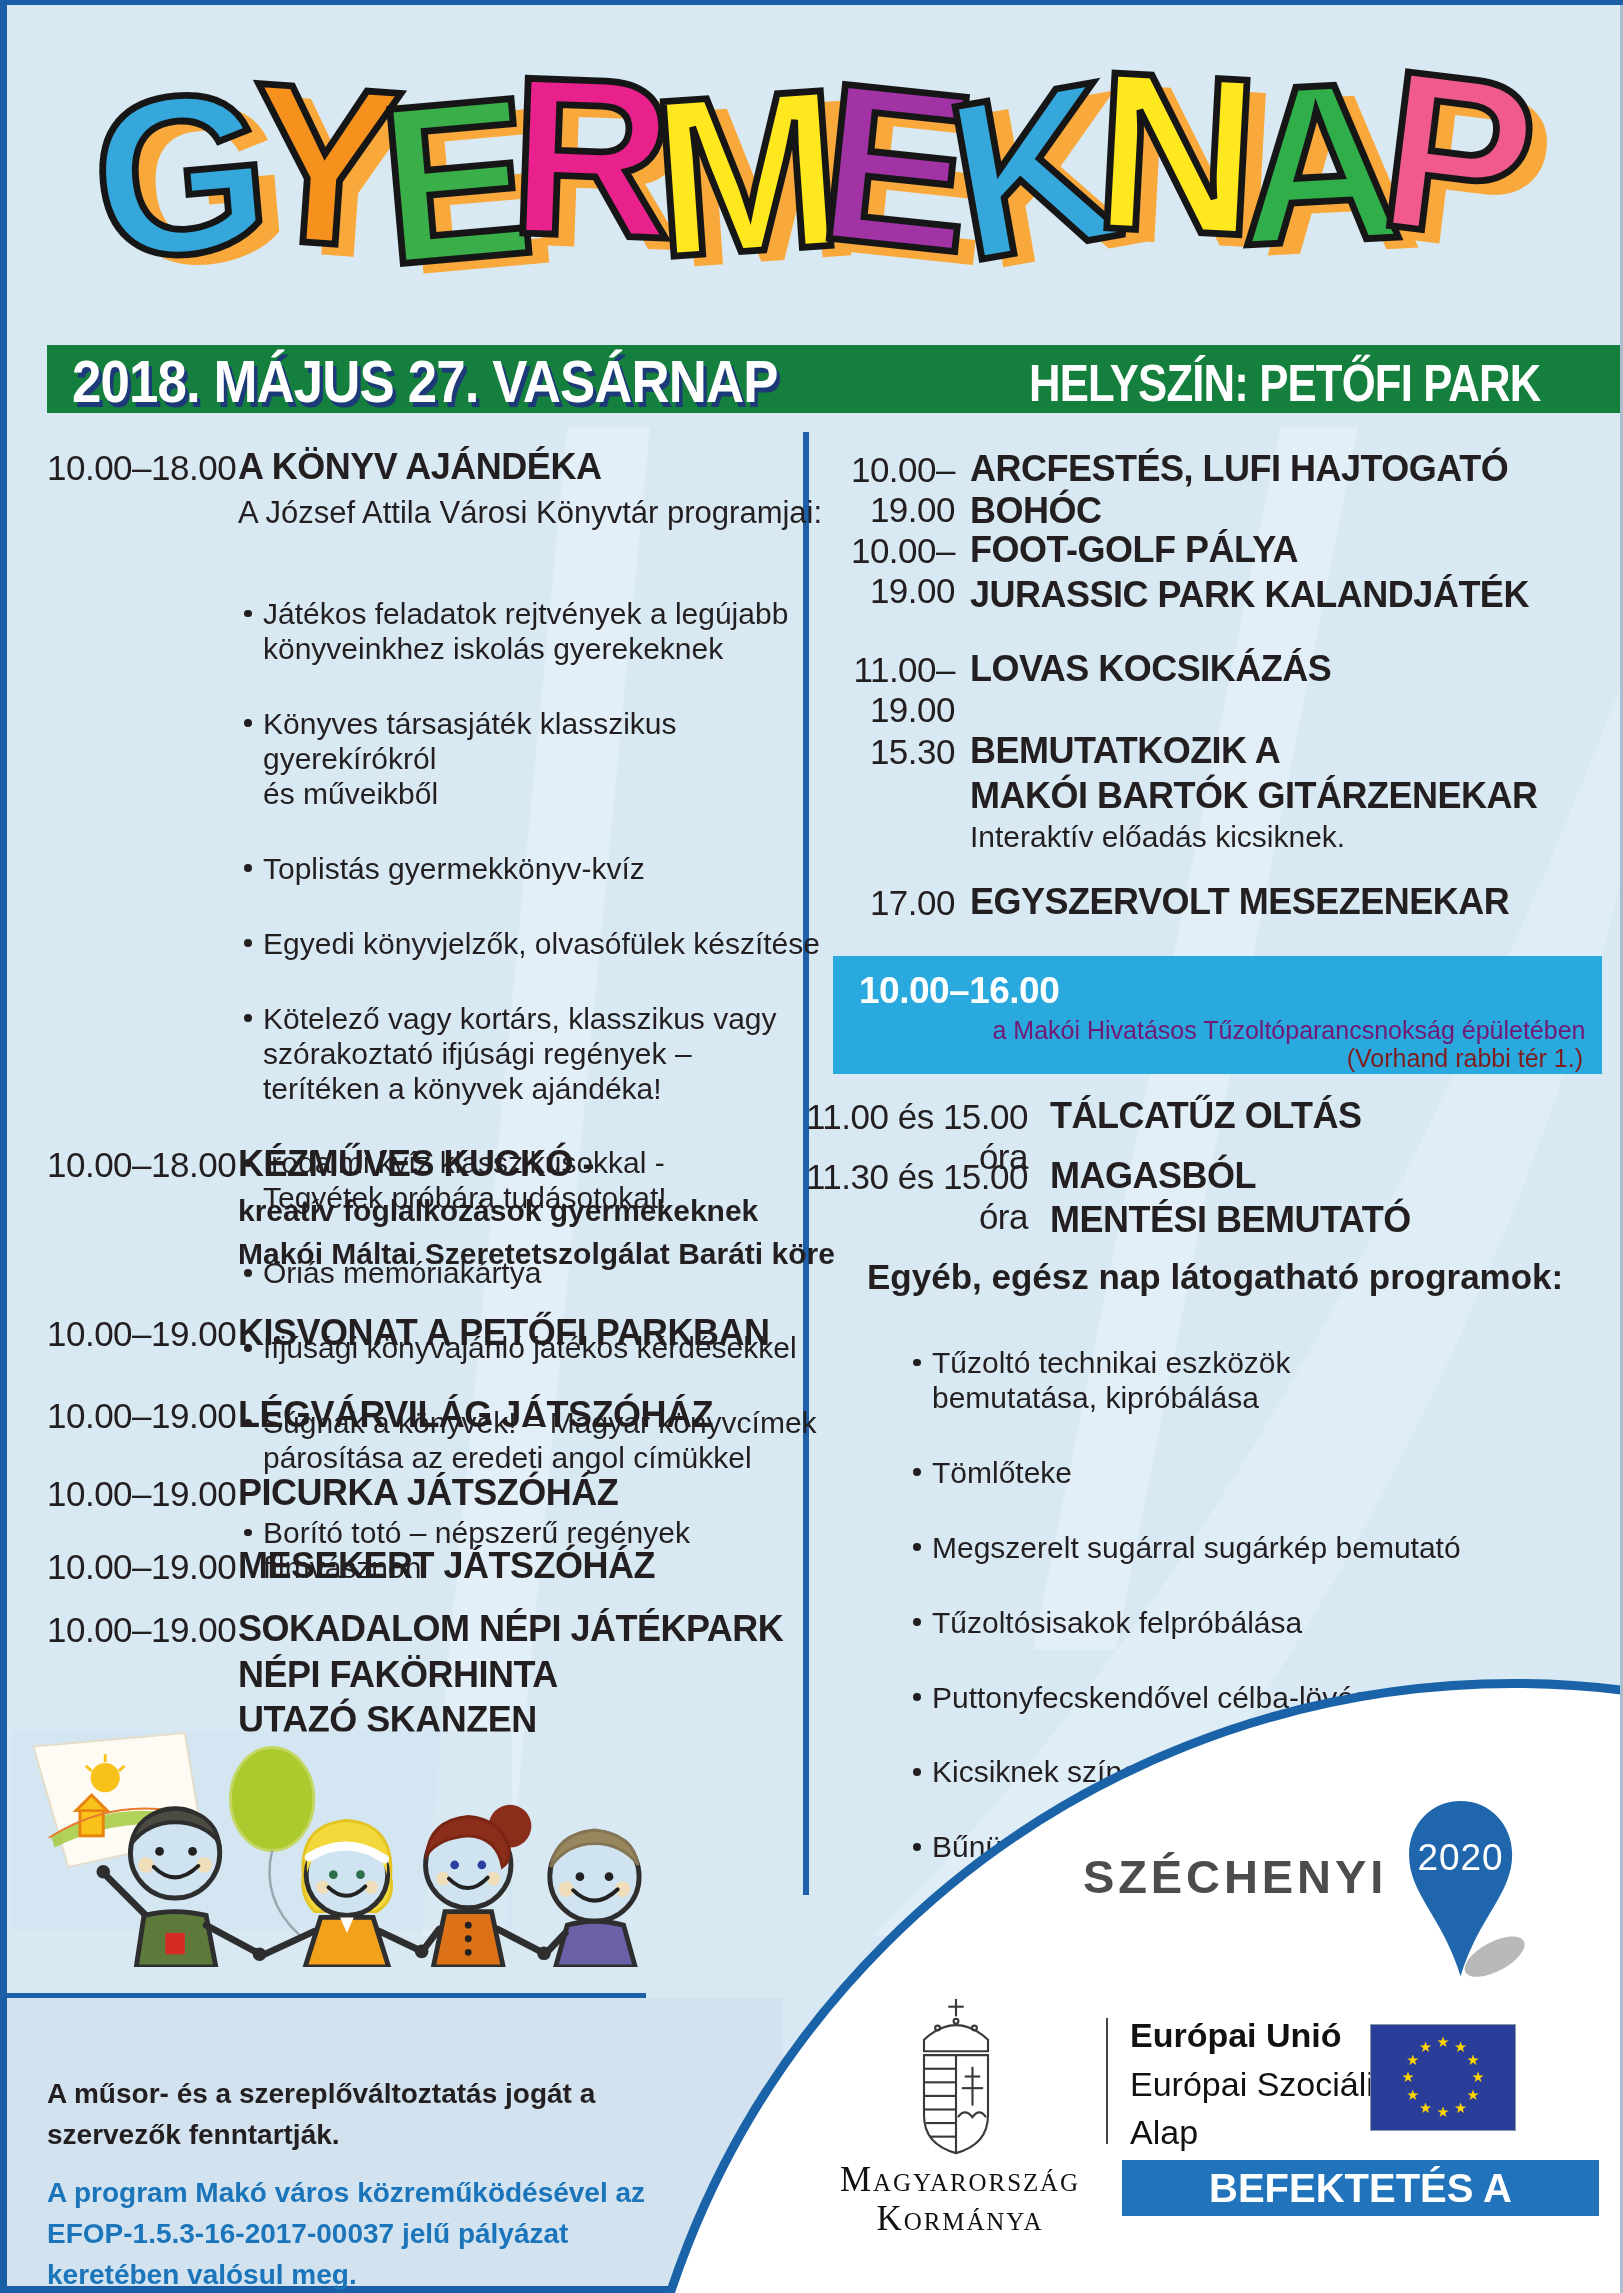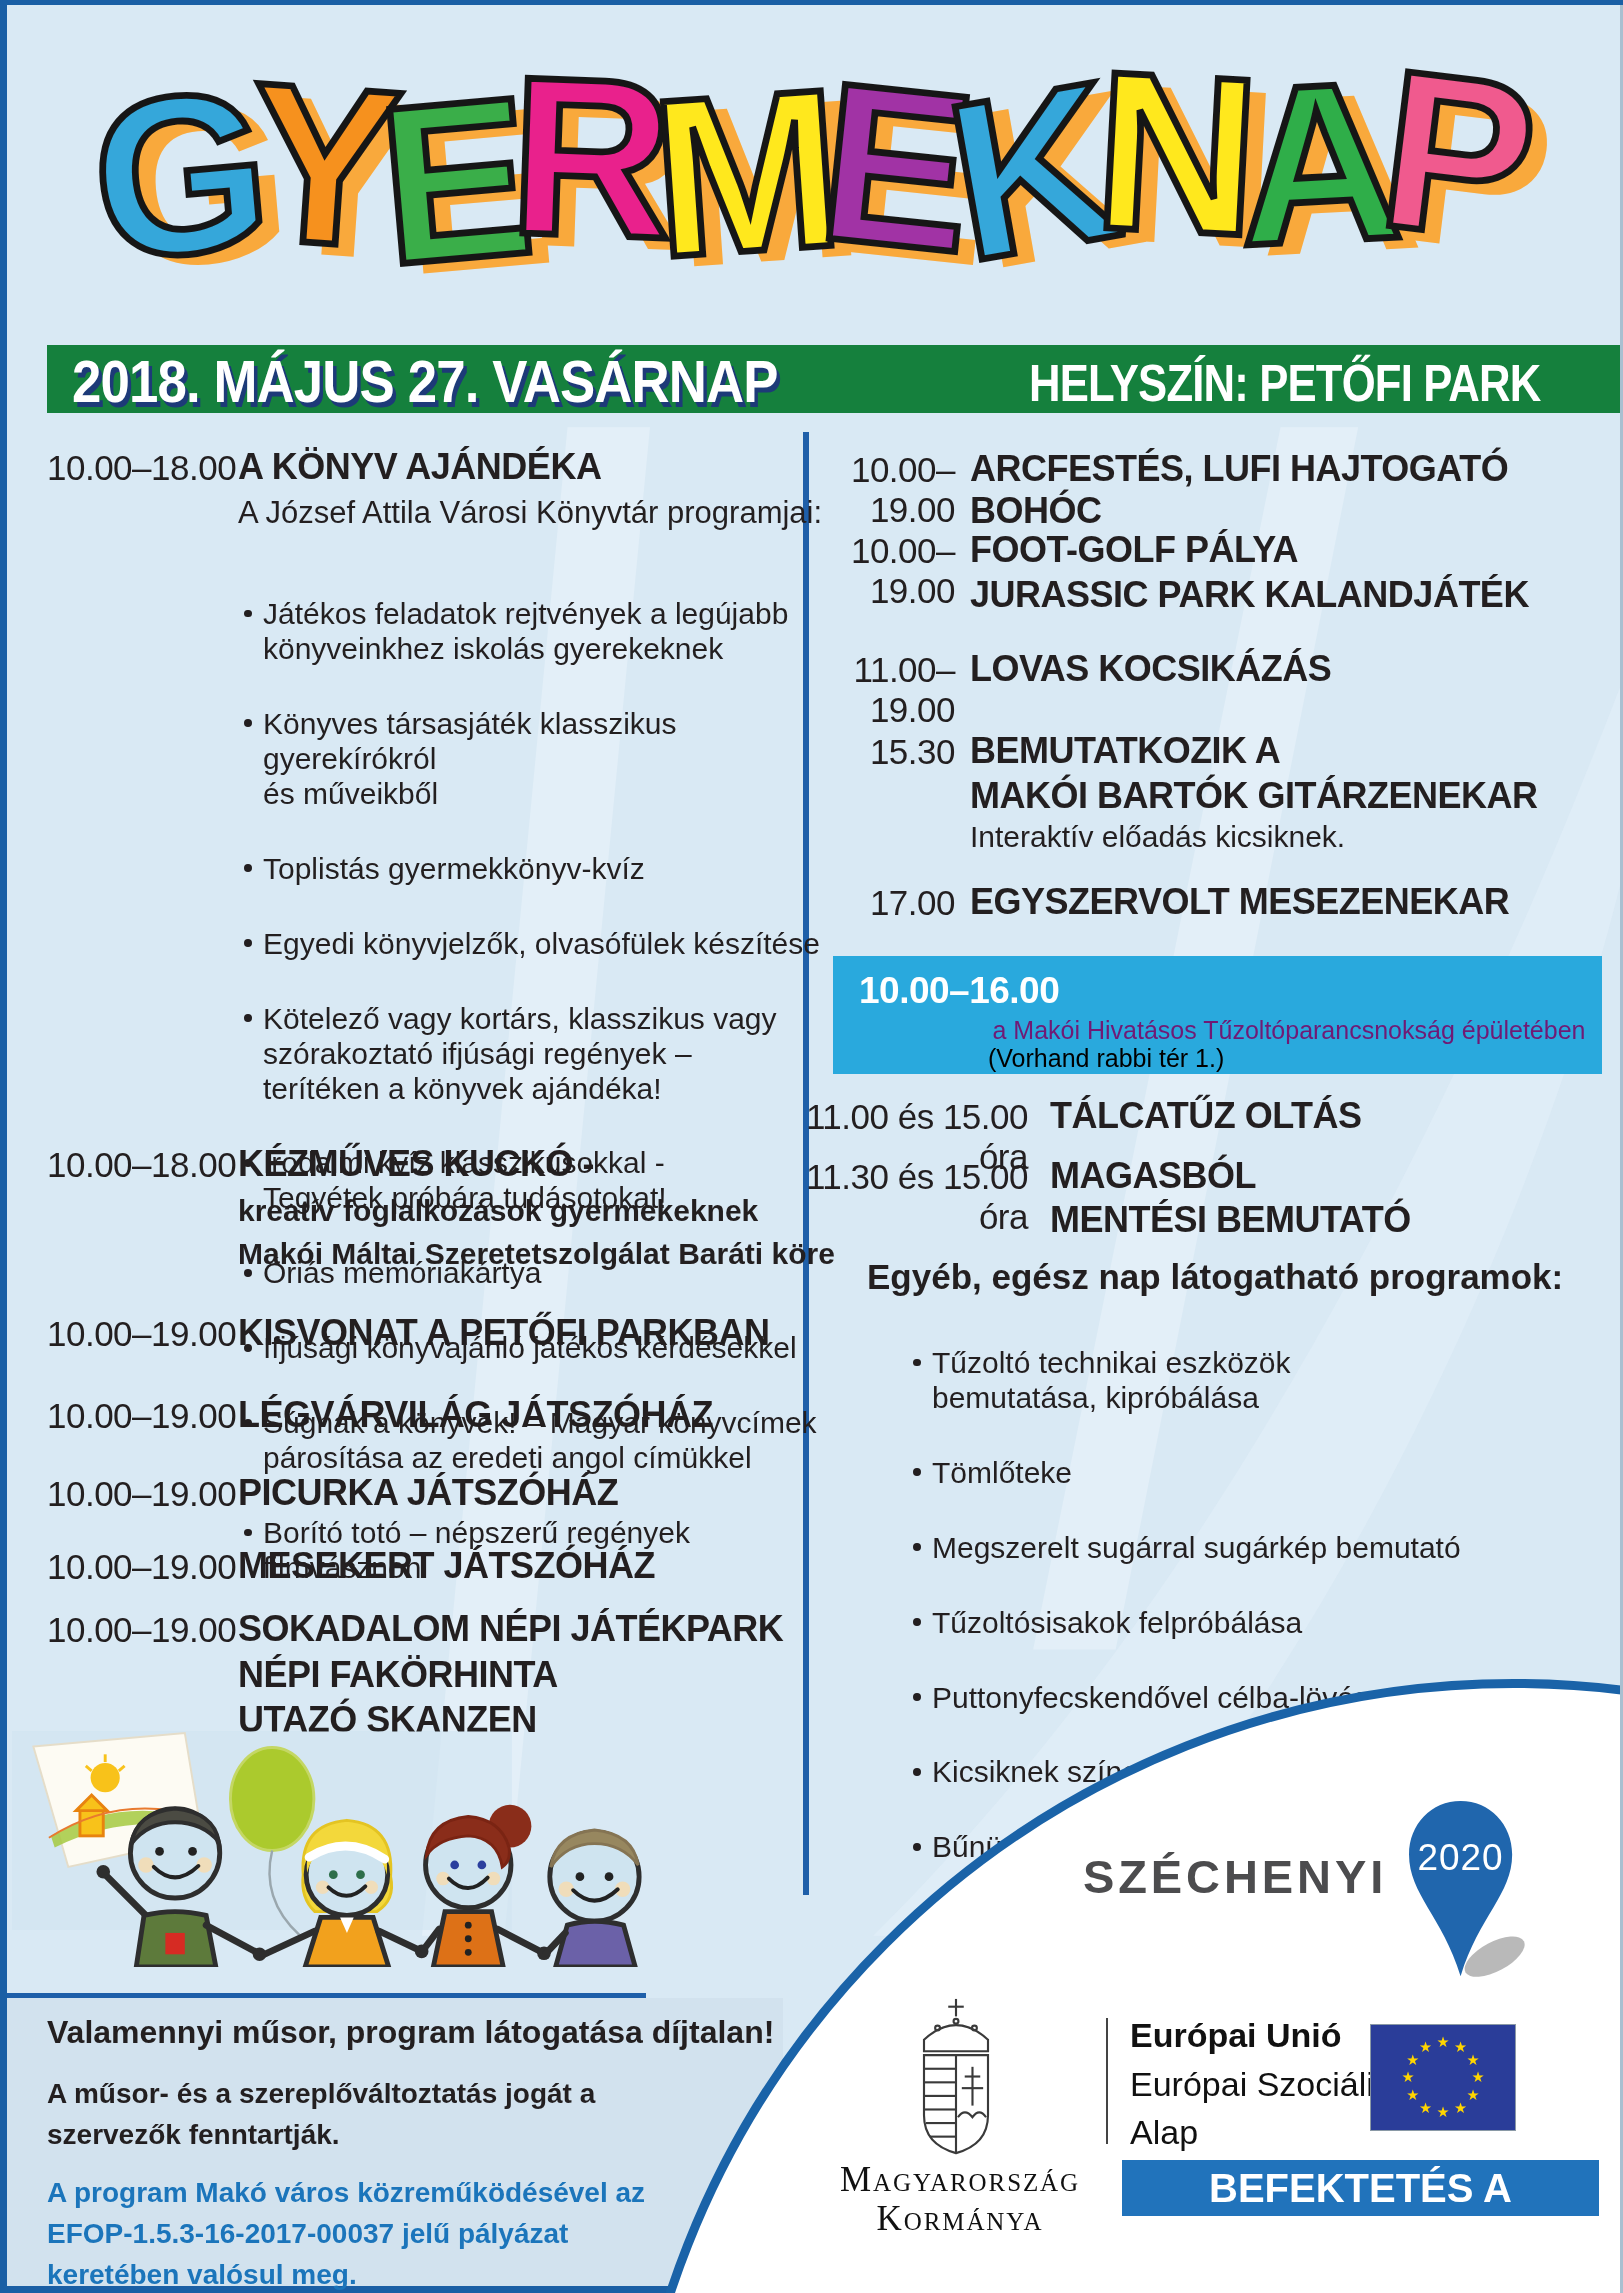--- a/index.html
+++ b/index.html
@@ -43,21 +43,21 @@
   .rtime{text-align:right;width:184px;}
   .rtime2{text-align:right;width:257px;}
   .bullets{position:absolute;z-index:4;font-size:30px;line-height:35px;white-space:pre-line;}
   .bullet{position:relative;padding-left:25px;margin-bottom:4.9px;}
   .bullet::before{content:"";position:absolute;left:5.8px;top:13.6px;width:7.8px;height:7.8px;border-radius:50%;background:#231f20;}
   
   .fire{position:absolute;left:833px;top:956px;width:769px;height:118px;background:#29a9dd;z-index:4;}
   .fire-time{position:absolute;left:26px;top:13.6px;font-size:37px;font-weight:800;color:#fff;letter-spacing:-0.5px;}
   .fire-title{position:absolute;left:218px;top:13.6px;font-size:37px;font-weight:800;color:#fff;letter-spacing:-0.5px;}
   .fire-sub1{position:absolute;left:155px;top:60px;width:602px;text-align:center;font-size:25px;color:#701a75;}
-  .fire-sub2{position:absolute;left:155px;top:88px;width:602px;text-align:left;font-size:25px;color:#000000;}
+  .fire-sub2{position:absolute;left:148px;top:88px;width:602px;text-align:right;font-size:25px;color:#7f1d1d;}
   .oheading{position:absolute;left:867px;top:1257px;font-size:35px;font-weight:800;z-index:4;}
   
   .footer-line{position:absolute;left:6.8px;top:1993px;width:639px;height:4.9px;background:#1e5fa9;z-index:6;}
   .footer-panel{position:absolute;left:6.8px;top:1998px;width:776px;height:288px;background:#d2e2ee;z-index:5;}
   .bottom-bar{position:absolute;left:0;top:2286px;width:737px;height:7.8px;background:#1a5fa5;z-index:6;}
   .free{position:absolute;left:47px;top:2014px;font-size:32px;font-weight:800;z-index:7;}
   .disclaimer{position:absolute;left:47px;top:2073px;font-size:28px;font-weight:700;line-height:41px;white-space:pre-line;z-index:7;}
   .efop{position:absolute;left:47px;top:2172px;font-size:28px;font-weight:700;line-height:41px;white-space:pre-line;color:#1b75bb;z-index:7;}
   
   .circle{position:absolute;left:621px;top:1679px;width:1785px;height:1785px;border-radius:50%;
@@ -281,21 +281,20 @@
         <circle cx="629" cy="165" r="8" fill="#f0ddba"></circle>
       <path d="M578,166 Q600,188 624,165" fill="none" stroke="#222" stroke-width="4"></path>
       <path d="M572,202 Q600,194 630,202 L642,245 L560,245 Z" fill="#6b61a8" stroke="#2e2e2e" stroke-width="5"></path>
       <line x1="570" y1="210" x2="550" y2="231" stroke="#2e2e2e" stroke-width="7"></line>
     </g>
   </svg>
 
   <div class="footer-panel"></div>
   <div class="footer-line"></div>
   <div class="bottom-bar"></div>
-  <div class="free">Valamennyi műsor, program látogatása díjtalan!</div>
   <div class="disclaimer">A műsor- és a szereplőváltoztatás jogát a
 szervezők fenntartják.</div>
   <div class="efop">A program Makó város közreműködésével az
 EFOP-1.5.3-16-2017-00037 jelű pályázat
 keretében valósul meg.</div>
 
   <div class="circle"></div>
 
   <div class="szechenyi">SZÉCHENYI</div>
   <svg class="pin" width="146" height="180" viewBox="0 0 150 185">

